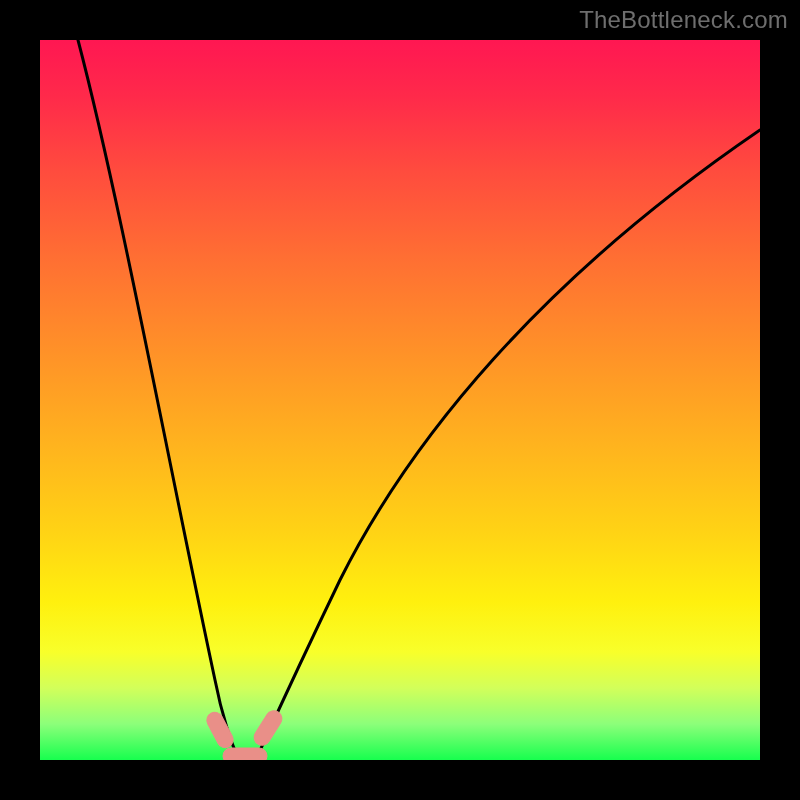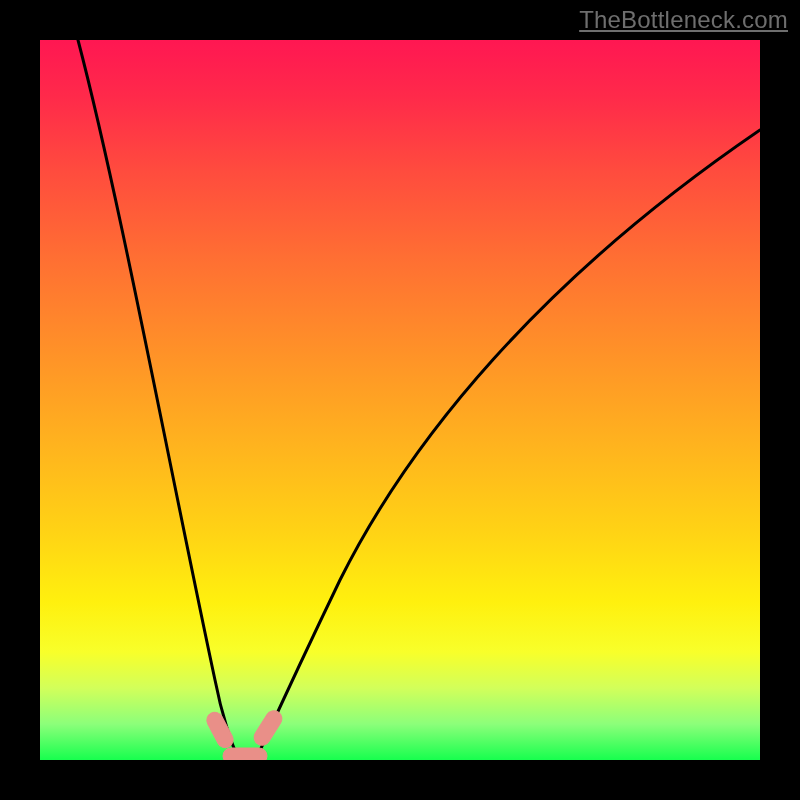--- a/index.html
+++ b/index.html
@@ -45,21 +45,20 @@
   }
   .watermark {
     position: absolute;
     top: 6px;
     right: 12px;
     font-family: Arial, Helvetica, sans-serif;
     font-size: 24px;
     color: #6e6e6e;
     letter-spacing: 0.2px;
     user-select: none;
-    text-decoration: underline;
   }
   svg.overlay {
     position: absolute;
     inset: 0;
     width: 720px;
     height: 720px;
   }
 </style>
 </head>
 <body>

